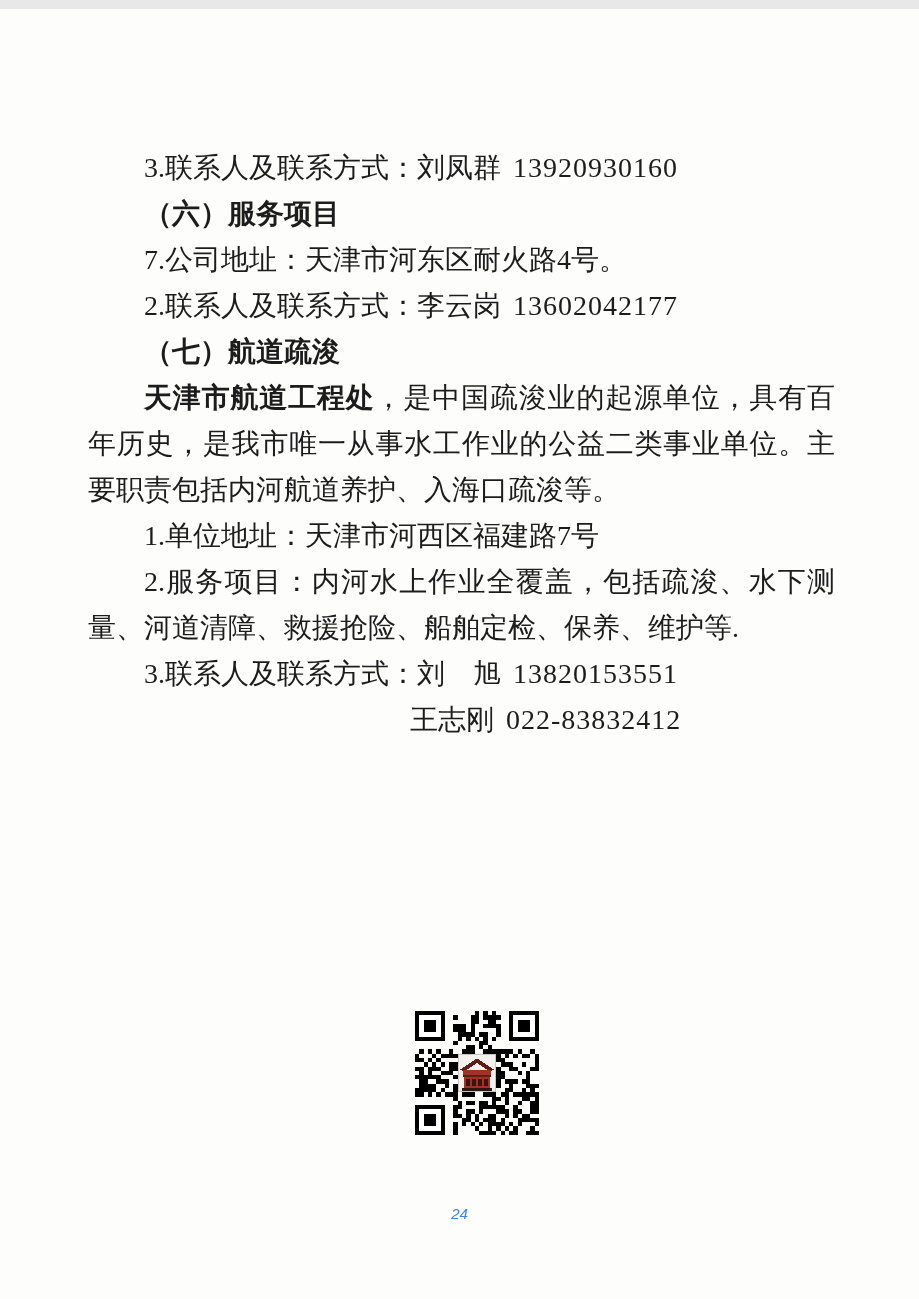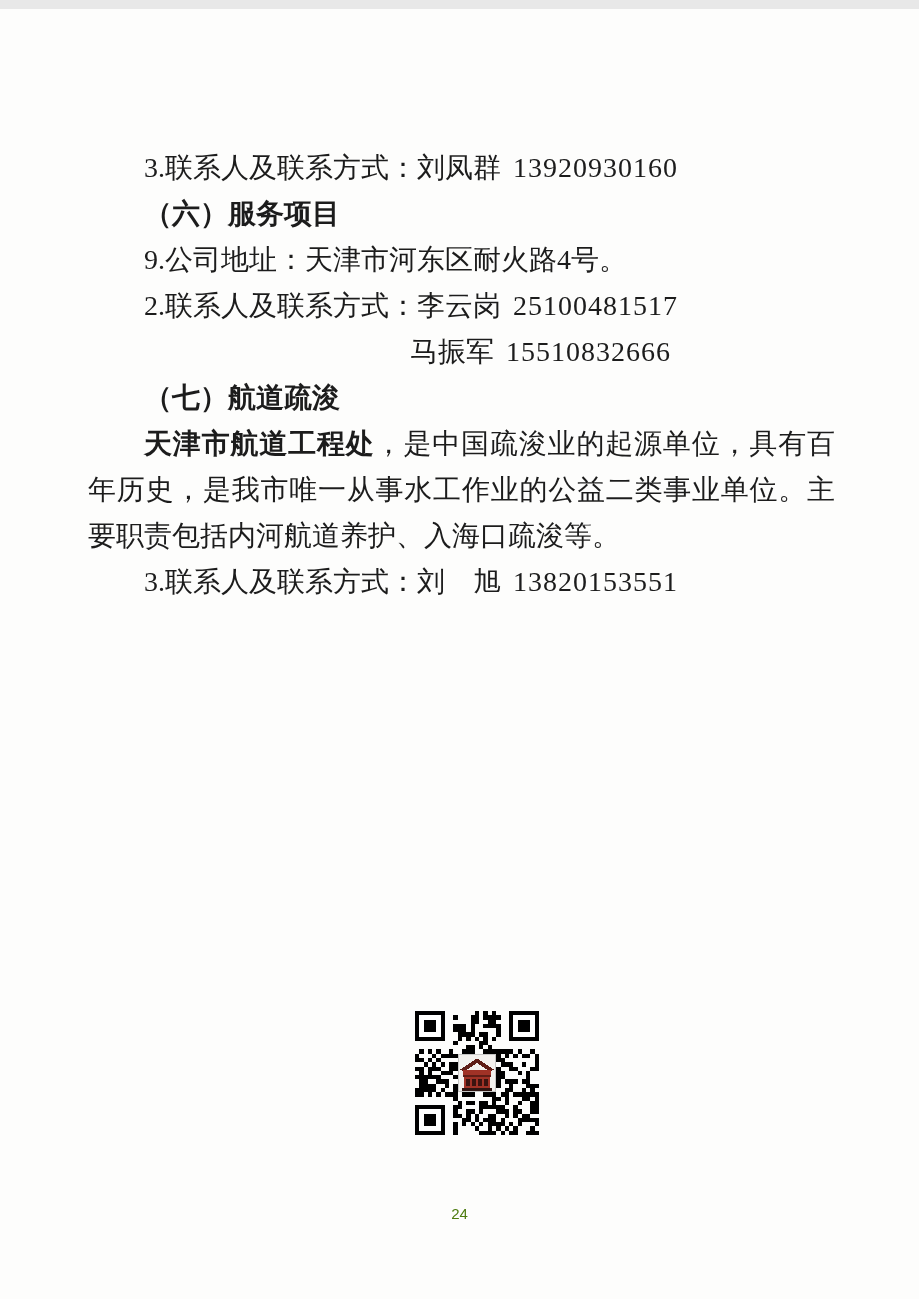--- a/index.html
+++ b/index.html
@@ -34,39 +34,42 @@
     left:415px;top:1002px;
     width:124px;height:124px;
   }
   .qr-wrap svg{width:124px;height:124px;display:block;}
   .page-number{
     position:absolute;
     left:0;right:0;top:1196px;
     text-align:center;
     font-family:"Liberation Sans","DejaVu Sans",sans-serif;
     font-size:15px;
-    color:#4d7c0f;
+    color:#3b82f6;
+    font-style:italic;
   }
 </style>
 </head>
 <body>
 
 <div class="page">
   <div class="content">
 
     <p class="contact-first"><span class="clabel">3.联系人及联系方式：</span><span class="cname">刘凤群</span><span class="cphone">13920930160</span></p>
 
     <p class="heading">（六）服务项目</p>
-    <p class="indent">9.公司地址：天津市河东区耐火路4号。</p>
-    <p class="contact-first"><span class="clabel">2.联系人及联系方式：</span><span class="cname">李云岗</span><span class="cphone">25100481517</span></p>
-    <p class="contact-next"><span class="cname">马振军</span><span class="cphone">15510832666</span></p>
+    <p class="indent">7.公司地址：天津市河东区耐火路4号。</p>
+    <p class="contact-first"><span class="clabel">2.联系人及联系方式：</span><span class="cname">李云岗</span><span class="cphone">13602042177</span></p>
 
     <p class="heading">（七）航道疏浚</p>
     <p class="indent"><span class="bold-lead">天津市航道工程处</span><span>，是中国疏浚业的起源单位，具有百年历史，是我市唯一从事水工作业的公益二类事业单位。主要职责包括内河航道养护、入海口疏浚等。</span></p>
+    <p class="indent">1.单位地址：天津市河西区福建路7号</p>
+    <p class="indent">2.服务项目：内河水上作业全覆盖，包括疏浚、水下测量、河道清障、救援抢险、船舶定检、保养、维护等.</p>
     <p class="contact-first"><span class="clabel">3.联系人及联系方式：</span><span class="cname">刘　旭</span><span class="cphone">13820153551</span></p>
+    <p class="contact-next"><span class="cname">王志刚</span><span class="cphone">022-83832412</span></p>
 
   </div>
 
   <div class="qr-wrap">
     <svg id="qr-svg" viewBox="0 0 29 29" shape-rendering="crispEdges">
         <g fill="#000000">
           <rect x="14" y="0" width="1" height="1"></rect>
           <rect x="16" y="0" width="1" height="1"></rect>
           <rect x="18" y="0" width="1" height="1"></rect>
           <rect x="9" y="1" width="1" height="1"></rect>

